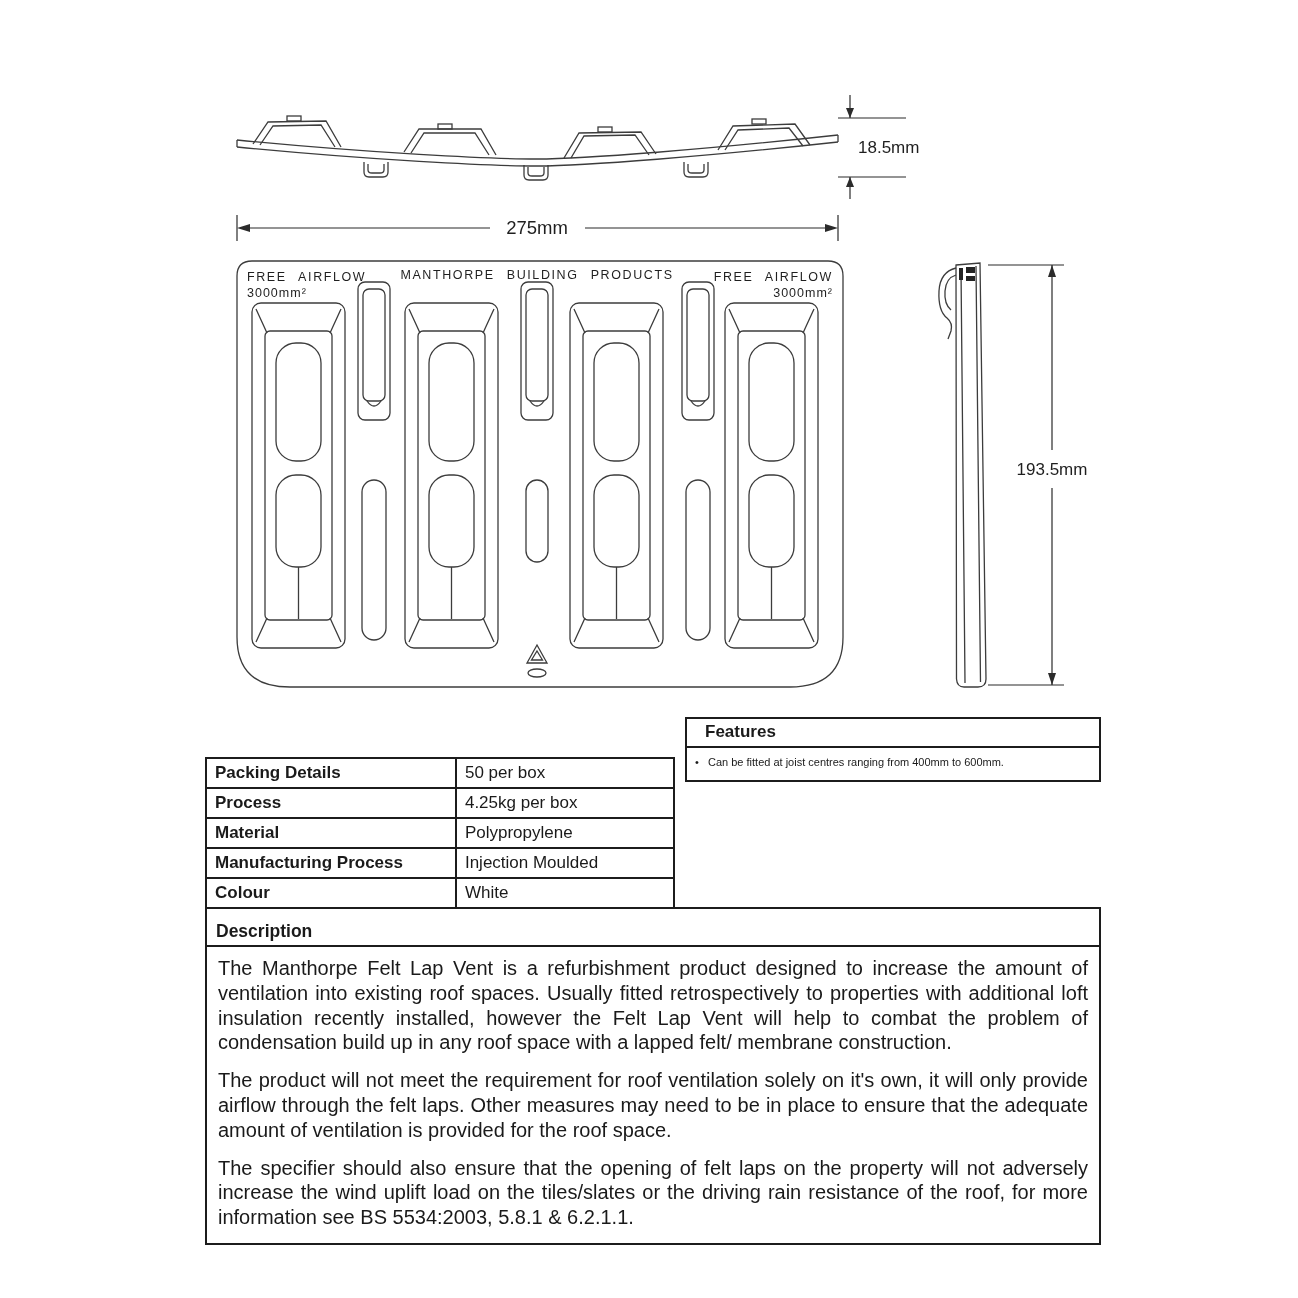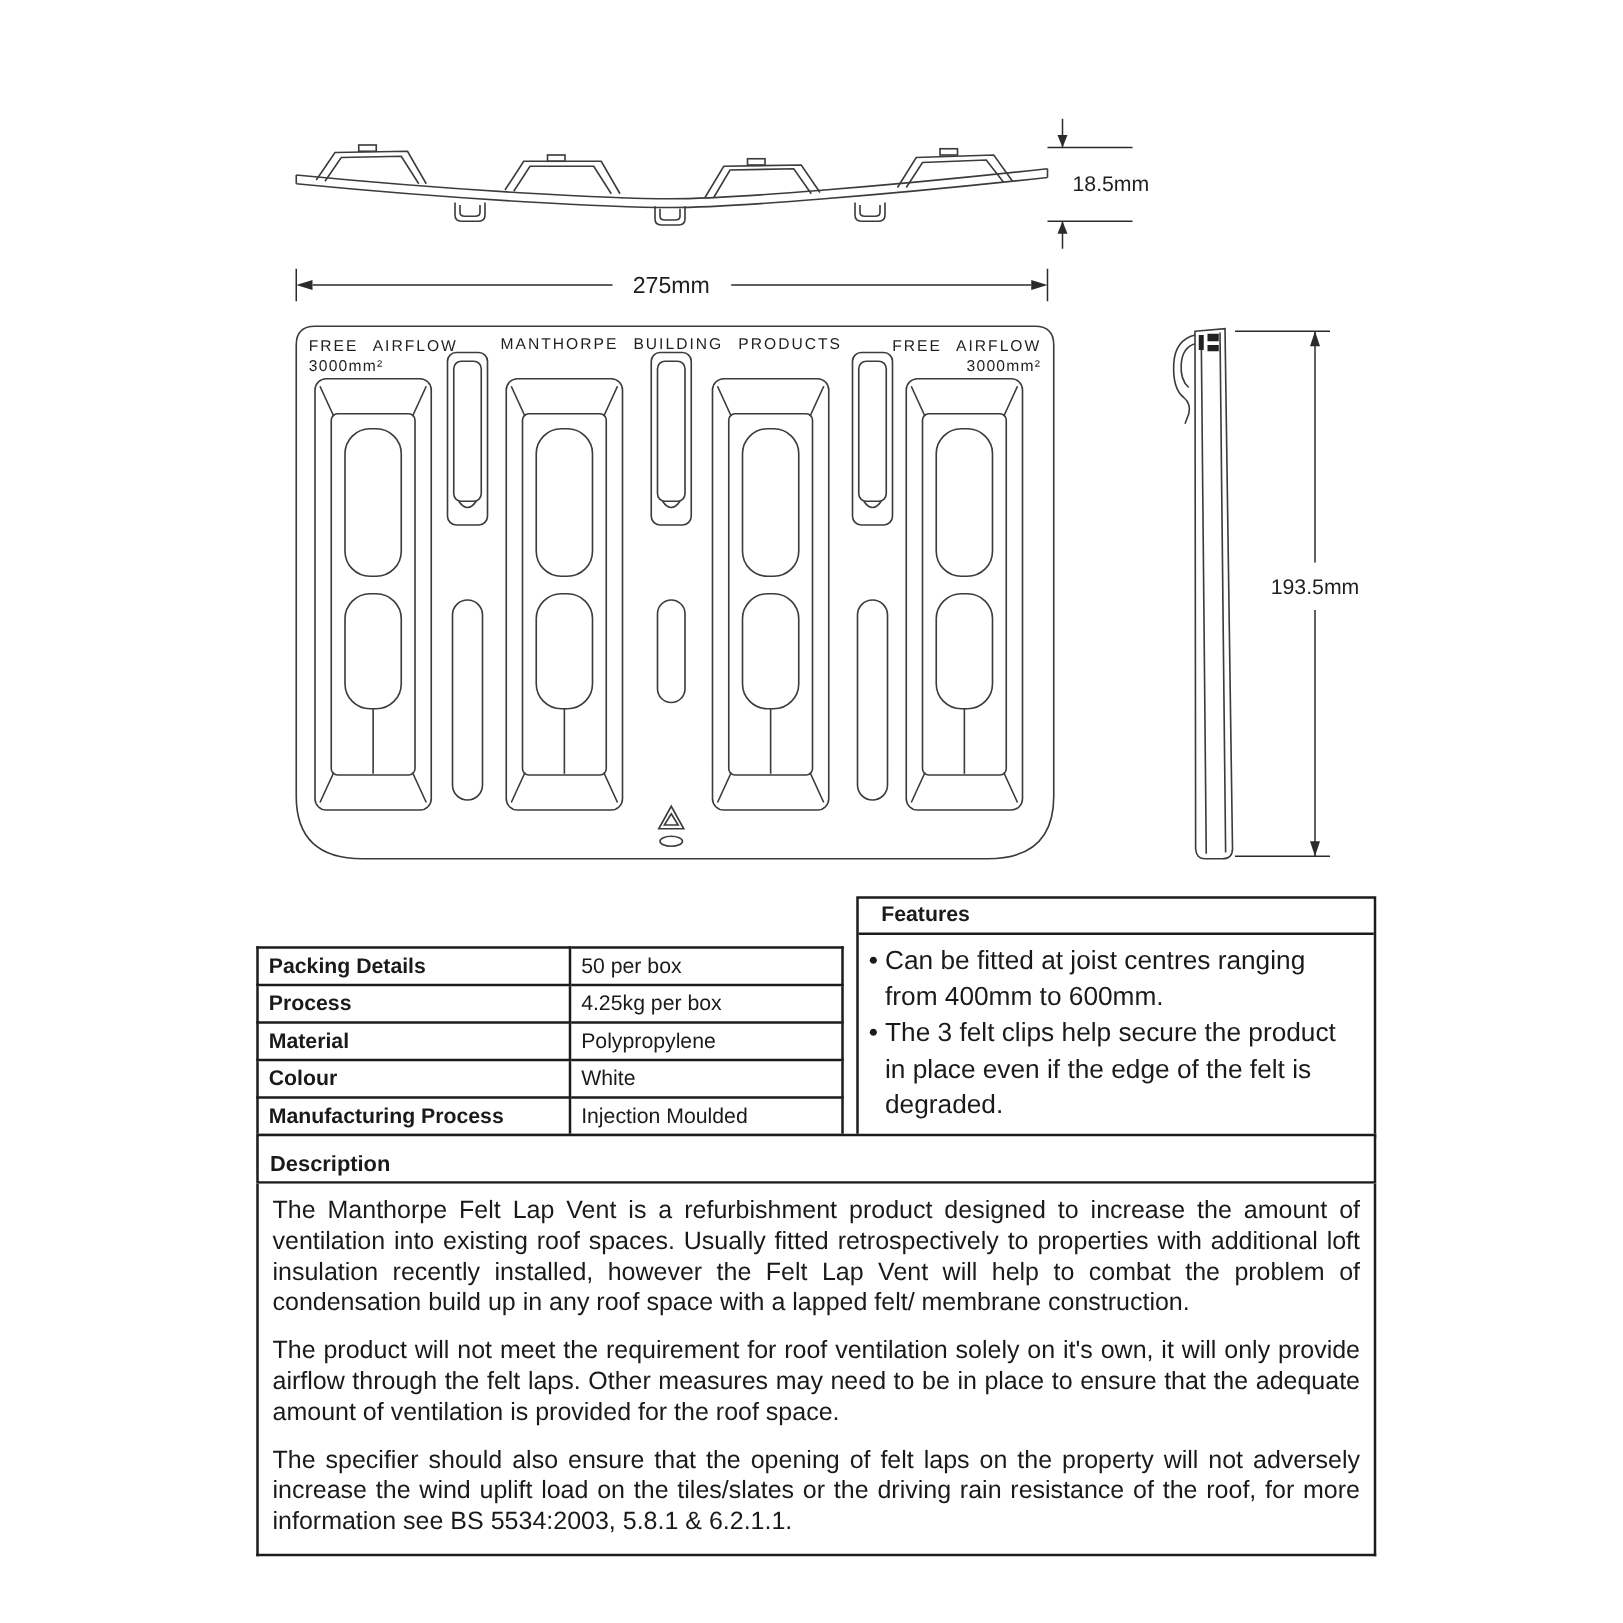--- a/index.html
+++ b/index.html
@@ -38,21 +38,21 @@
   .features-box{
     position:absolute; left:685px; top:717px; width:416px;
     border:2px solid #1c1c1c; background:#fff; box-sizing:border-box;
   }
   .features-title{
     font-weight:bold; font-size:17px; padding:3px 8px 4px 18px;
     border-bottom:2px solid #1c1c1c;
   }
   .features-body{padding:7px 9px 9px 8px;}
   .feature-item{
-    display:flex; font-size:21px; line-height:1.36; margin:0 0 1px 0;
+    display:flex; font-size:11px; line-height:1.36; margin:0 0 1px 0;
   }
   .feature-item .bullet-dot{flex:0 0 13px;}
   .feature-item .bullet-dot::before{content:"\2022";}
 
   
   .description-box{position:absolute; left:205px; top:907px; width:896px;}
   .description-title{
     border:2px solid #1c1c1c; font-weight:bold; font-size:17.5px;
     padding:12px 9px 3px 9px; background:#fff;
   }
@@ -177,44 +177,40 @@
       </tr>
       <tr>
         <td class="k">Process</td>
         <td class="v">4.25kg per box</td>
       </tr>
       <tr>
         <td class="k">Material</td>
         <td class="v">Polypropylene</td>
       </tr>
       <tr>
+        <td class="k">Manufacturing Process</td>
+        <td class="v">Injection Moulded</td>
+      </tr>
+      <tr>
         <td class="k">Colour</td>
         <td class="v">White</td>
-      </tr>
-      <tr>
-        <td class="k">Manufacturing Process</td>
-        <td class="v">Injection Moulded</td>
       </tr>
       <tr>
         <td class="k">Free Airflow</td>
         <td class="v">3000mm² per G630</td>
       </tr>
     </tbody>
   </table>
 
   <div class="features-box">
     <div class="features-title">Features</div>
     <div class="features-body">
       <div class="feature-item">
         <span class="bullet-dot"></span>
         <span>Can be fitted at joist centres ranging from 400mm to 600mm.</span>
-      </div>
-      <div class="feature-item">
-        <span class="bullet-dot"></span>
-        <span>The 3 felt clips help secure the product in place even if the edge of the felt is degraded.</span>
       </div>
     </div>
   </div>
 
   <div class="description-box">
     <div class="description-title">Description</div>
     <div class="description-body">
       <p>The Manthorpe Felt Lap Vent is a refurbishment product designed to increase the amount of ventilation into existing roof spaces. Usually fitted retrospectively to properties with additional loft insulation recently installed, however the Felt Lap Vent will help to combat the problem of condensation build up in any roof space with a lapped felt/ membrane construction.</p>
       <p>The product will not meet the requirement for roof ventilation solely on it's own, it will only provide airflow through the felt laps. Other measures may need to be in place to ensure that the adequate amount of ventilation is provided for the roof space.</p>
       <p>The specifier should also ensure that the opening of felt laps on the property will not adversely increase the wind uplift load on the tiles/slates or the driving rain resistance of the roof, for more information see BS 5534:2003, 5.8.1 &amp; 6.2.1.1.</p>

